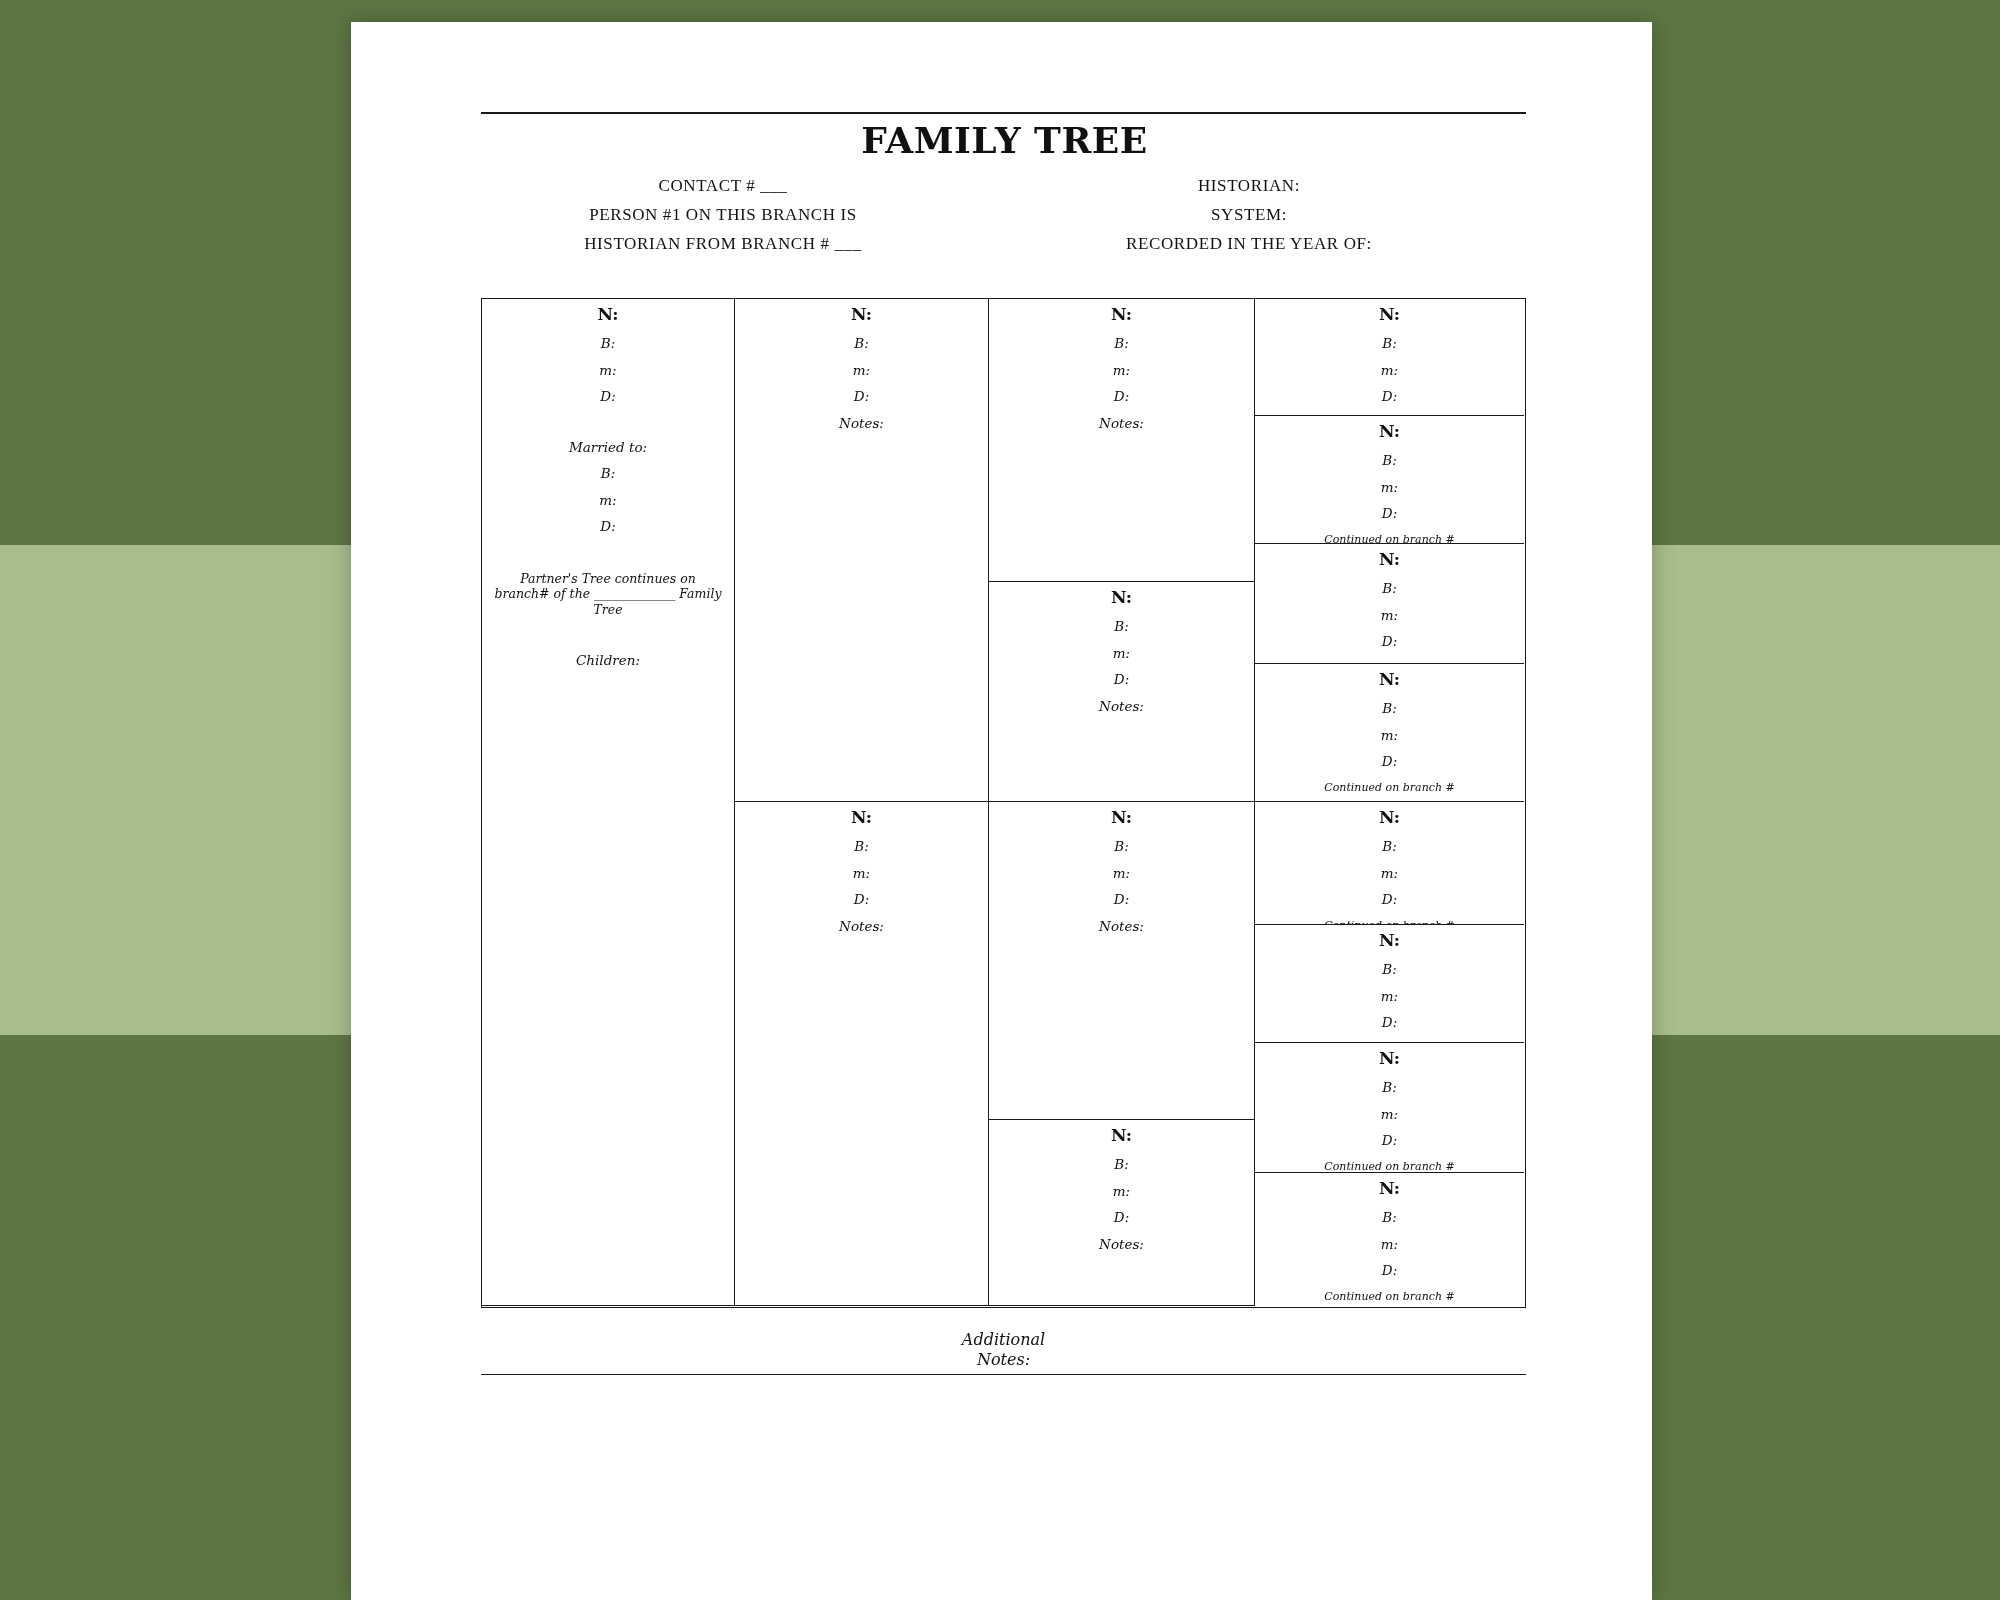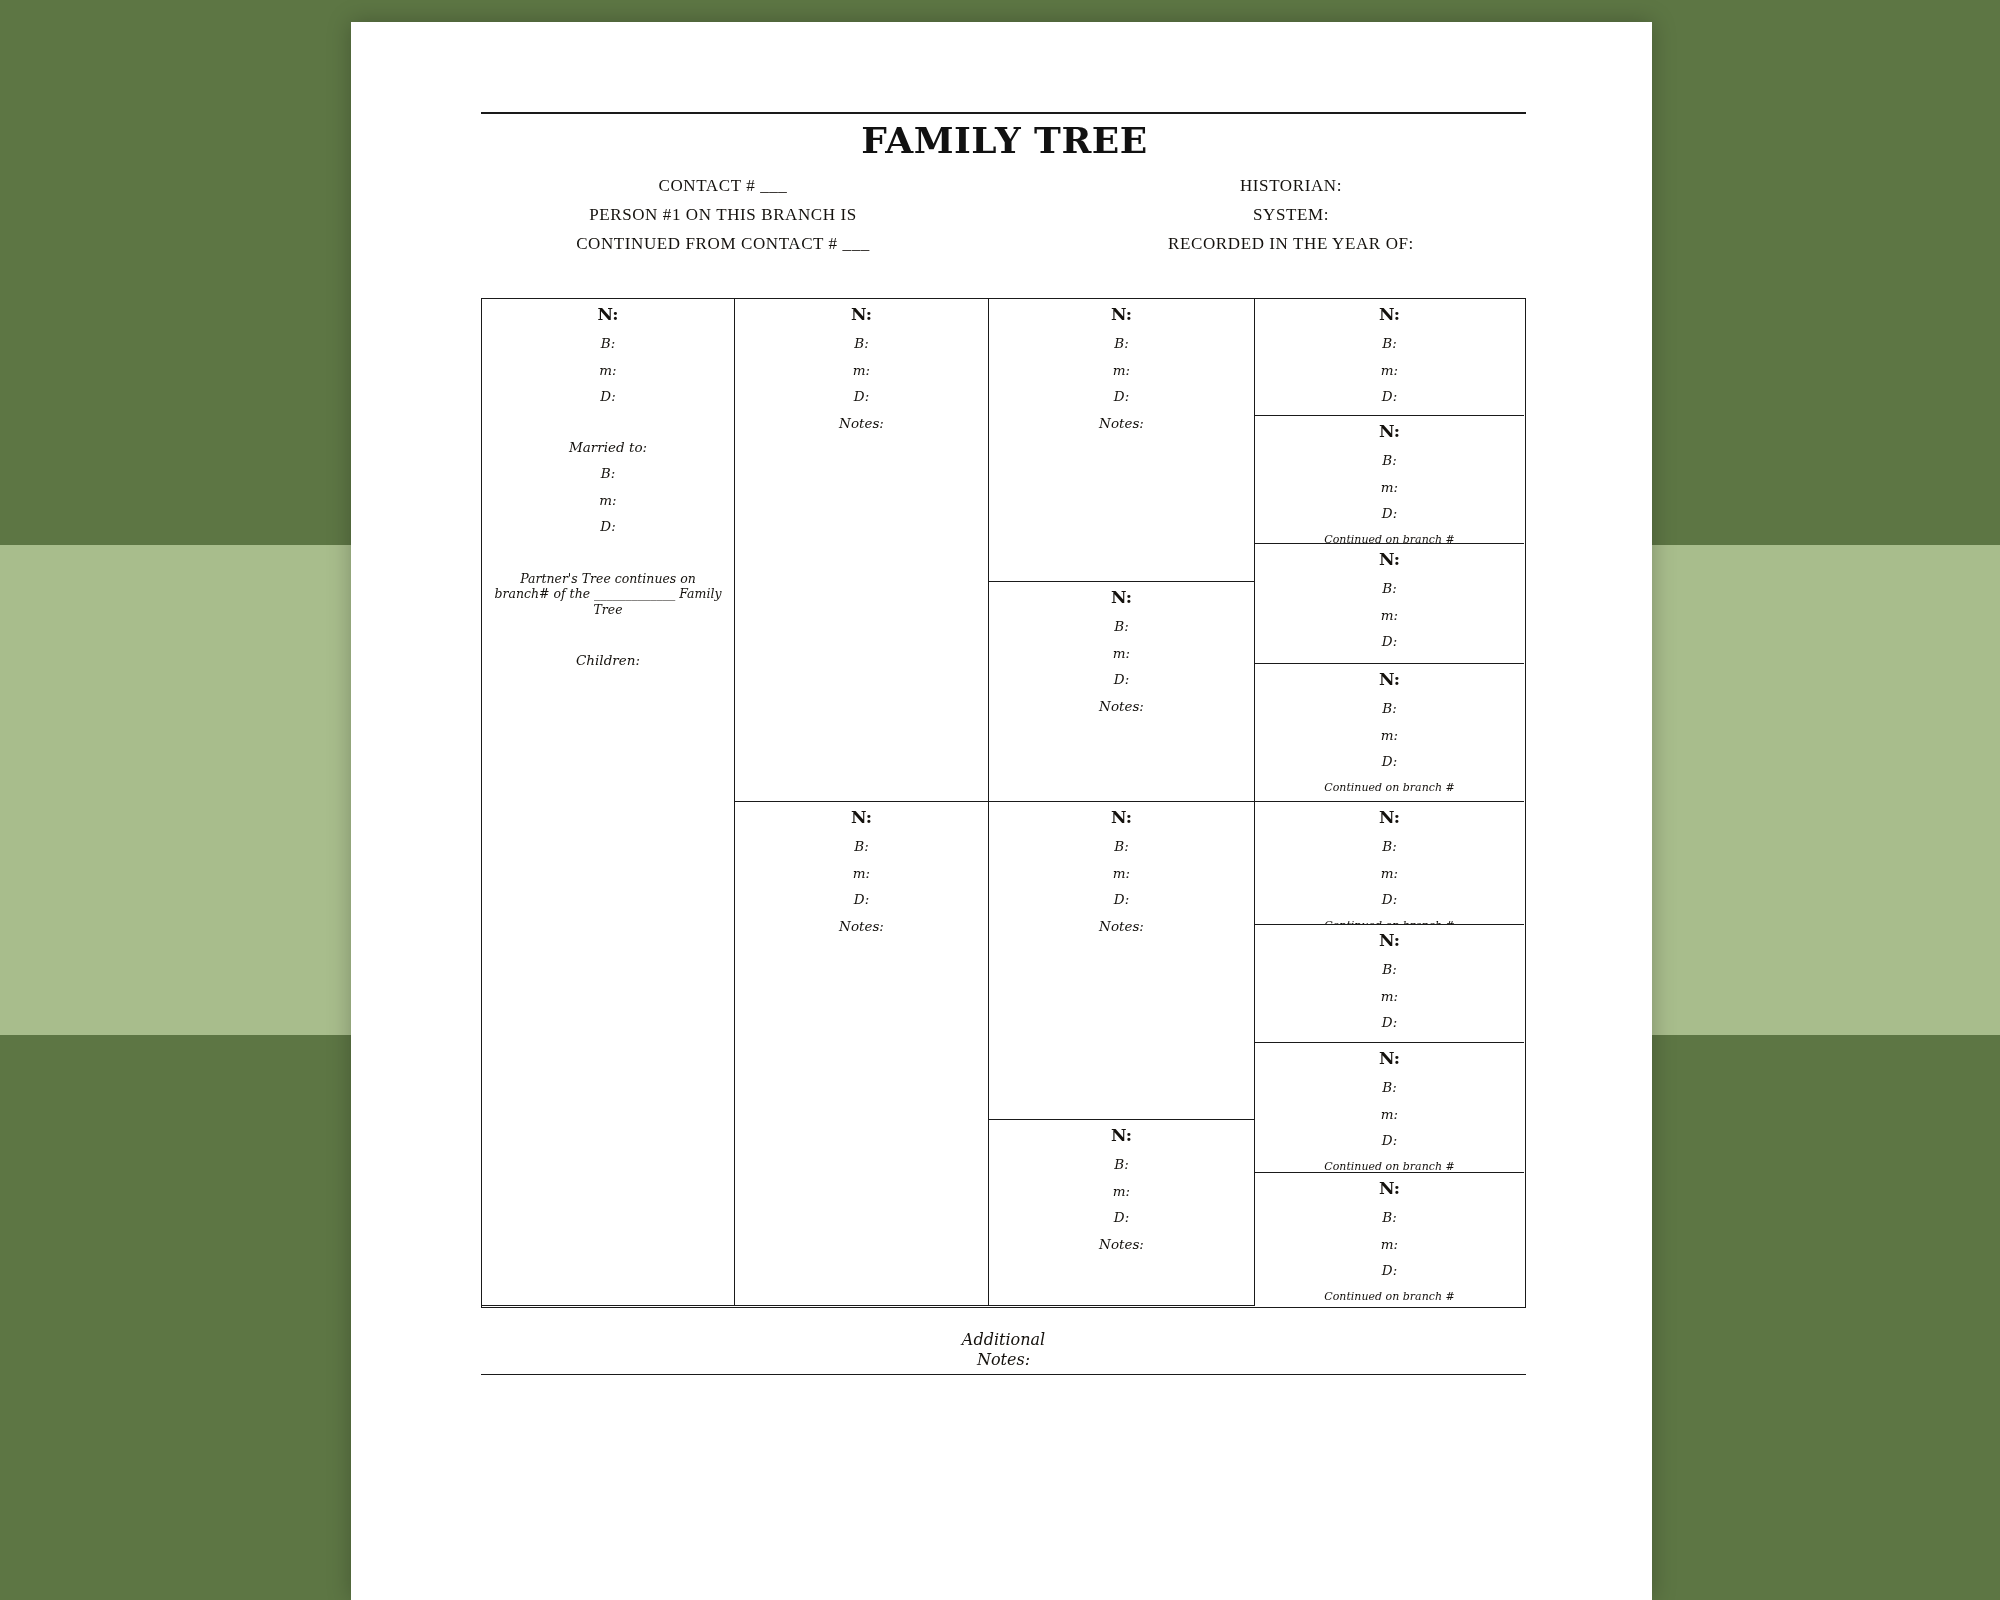--- a/index.html
+++ b/index.html
@@ -64,21 +64,21 @@
   }
 
   .meta {
     position: relative;
     height: 78px;
     font-size: 16.5px;
     color: #14110d;
     letter-spacing: 0.6px;
   }
   .meta .col-left  { position: absolute; left: 2px;   top: 0; width: 480px; }
-  .meta .col-right { position: absolute; left: 508px; top: 0; width: 520px; margin-left: 42px; }
+  .meta .col-right { position: absolute; left: 508px; top: 0; width: 520px; }
   .meta .line { margin-bottom: 9px; font-variant: small-caps; font-size: 17px; }
 
   
   .chart {
     position: relative;
     margin-top: 44px;
     width: 1045px;
     height: 1010px;
     border: 1.5px solid #1a1a1a;
     box-sizing: border-box;
@@ -198,21 +198,21 @@
   <div id="sheet">
     <div class="doc">
 
       <div class="top-rule"></div>
       <div class="doc-title">FAMILY TREE</div>
 
       <div class="meta">
         <div class="col-left">
           <div class="line">CONTACT # ___</div>
           <div class="line">PERSON #1 ON THIS BRANCH IS</div>
-          <div class="line">CONTINUED FROM CONTACT # ___</div>
+          <div class="line">HISTORIAN FROM BRANCH # ___</div>
         </div>
         <div class="col-right">
           <div class="line">HISTORIAN:</div>
           <div class="line">SYSTEM:</div>
           <div class="line">RECORDED IN THE YEAR OF:</div>
         </div>
       </div>
 
       <div class="chart">
 

